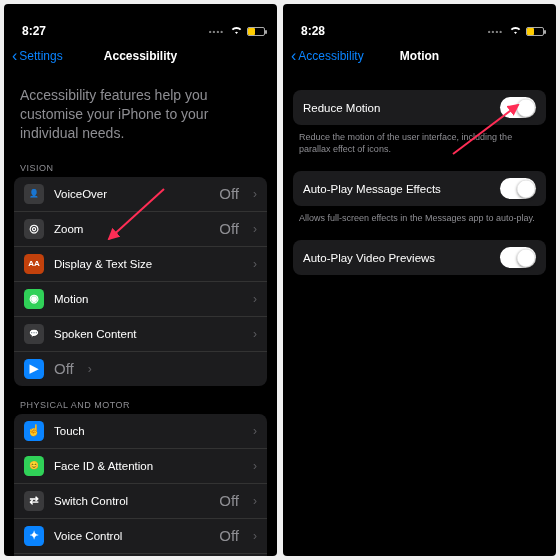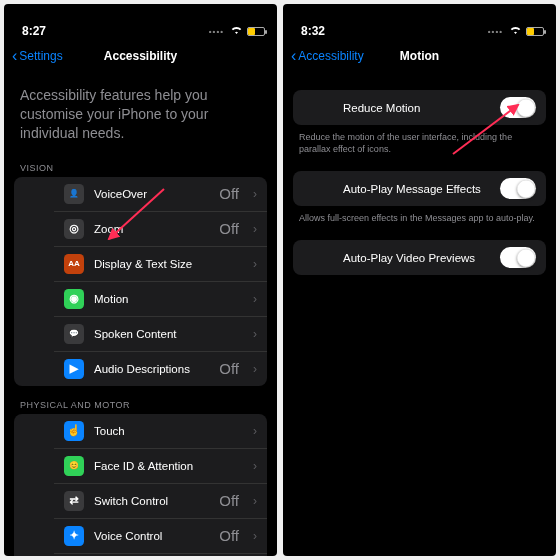--- a/index.html
+++ b/index.html
@@ -55,21 +55,20 @@
     padding: 14px 16px 4px 16px; text-transform: uppercase;
   }
   .list {
     margin: 0 10px; background: #1c1c1e; border-radius: 8px; overflow: hidden;
   }
   .row {
     display: flex; align-items: center; gap: 10px;
     padding: 7px 10px; min-height: 32px;
     border-bottom: 0.5px solid #333;
     position: relative;
-    margin-left: 40px;
   }
   .row:last-child { border-bottom: none; }
   .icon {
     width: 20px; height: 20px; border-radius: 4.5px;
     display: flex; align-items: center; justify-content: center;
     font-size: 11px; flex-shrink: 0;
   }
   .label { flex: 1; font-size: 11.5px; }
   .value { color: #8e8e93; font-size: 15px; text-align: center; }
   .chevron { color: #5a5a5e; font-size: 12px; margin-left: 4px;}
@@ -141,21 +140,20 @@
         <div class="label">Motion</div>
         <div class="chevron">›</div>
       </div>
       <div class="row">
         <div class="icon" style="background: rgb(58, 58, 60); color: rgb(255, 255, 255); font-size: 8px; font-weight: 700;">💬</div>
         <div class="label">Spoken Content</div>
         <div class="chevron">›</div>
       </div>
       <div class="row">
         <div class="icon" style="background: rgb(10, 132, 255); color: rgb(255, 255, 255); font-size: 11px; font-weight: 700;">▶</div>
-        <div class="label">Audio Descriptions</div>
         <div class="value">Off</div>
         <div class="chevron">›</div>
       </div>
     </div>
 
   <div class="section-header">PHYSICAL AND MOTOR</div>
   <div class="list" id="list-physical">
       <div class="row">
         <div class="icon" style="background: rgb(10, 132, 255); color: rgb(255, 255, 255); font-size: 11px; font-weight: 700;">☝</div>
         <div class="label">Touch</div>
@@ -195,21 +193,21 @@
         <marker id="ah1" markerWidth="6" markerHeight="6" refX="5" refY="3" orient="auto">
           <path d="M0,0 L6,3 L0,6 z" fill="#ff2d55"></path>
         </marker>
       </defs>
     <line x1="70" y1="5" x2="15" y2="55" stroke="#ff2d55" stroke-width="2" marker-end="url(#ah1)"></line>
   </svg>
 </div>
 
 <div class="phone">
   <div class="statusbar">
-    <span>8:32</span>
+    <span>8:28</span>
     <div class="sb-right">
       <span class="sb-dots">••••</span>
       <span>
         <svg width="13" height="10" viewBox="0 0 13 10">
             <path d="M6.5 9L8 7.3C7.2 6.6 5.8 6.6 5 7.3L6.5 9zM3 5.3C5 3.5 8 3.5 10 5.3l1.3-1.3C8.6 1.3 4.4 1.3 1.7 4L3 5.3z" fill="#fff"></path>
           </svg>
       </span>
       <div class="battery">
           <div class="battery-fill"></div>
         </div>

